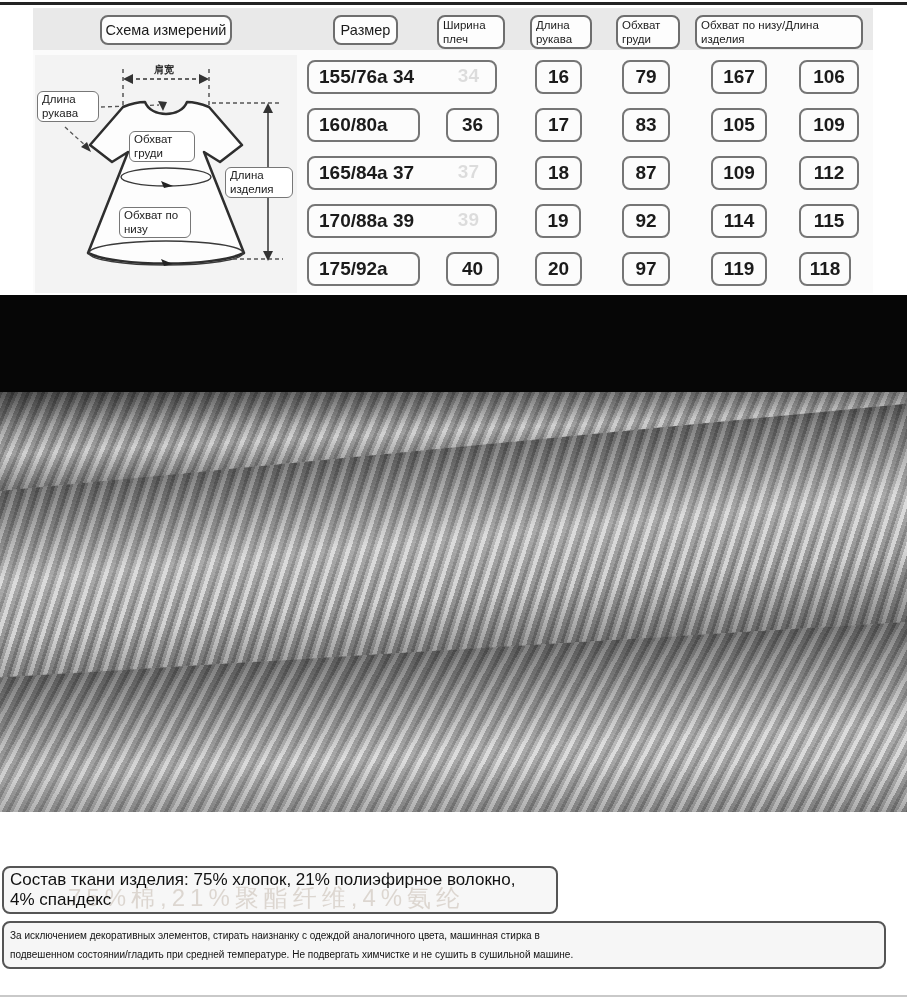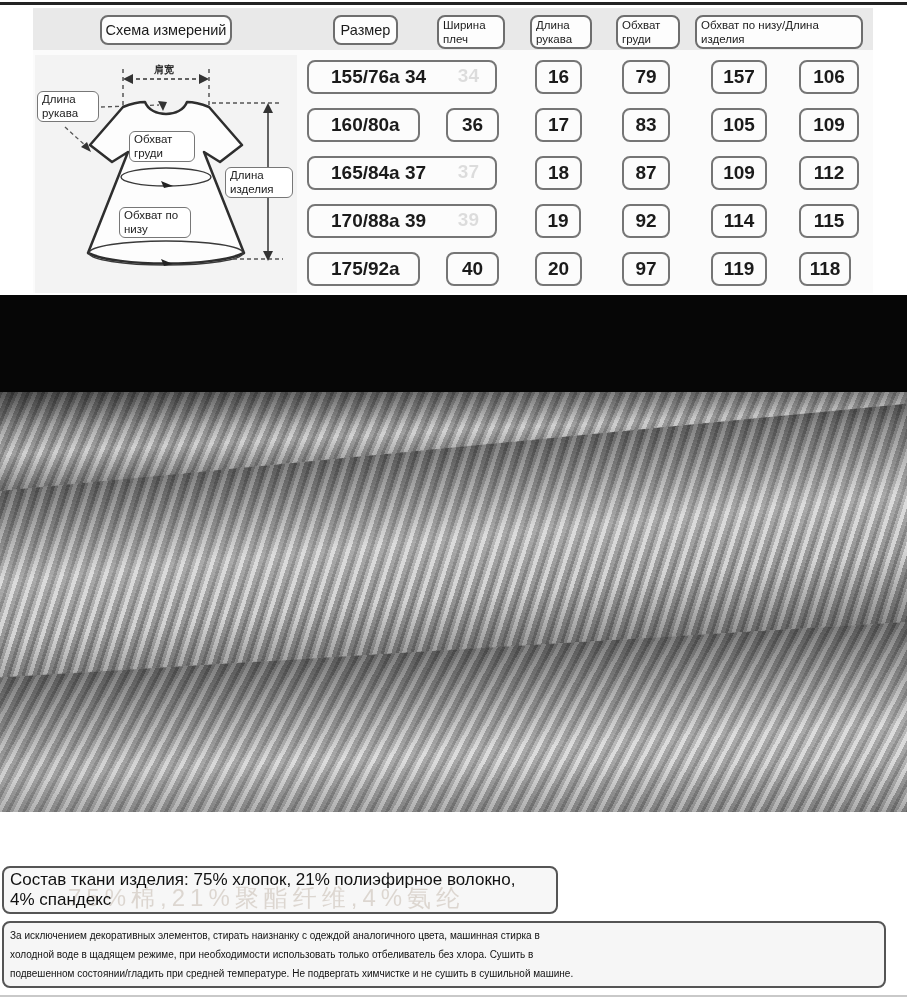--- a/index.html
+++ b/index.html
@@ -15,21 +15,21 @@
 
   .hdr{position:absolute;box-sizing:border-box;background:#fdfdfd;border:2px solid #6e6e6e;
        border-radius:8px;color:#1b1b1b;display:flex;align-items:center;justify-content:center;}
   .hdr.one{top:7px;height:30px;font-size:14.5px;}
   .hdr.two{top:7px;height:34px;font-size:11.5px;line-height:1.18;align-items:flex-start;
            justify-content:flex-start;padding:2px 4px;text-align:left;}
 
   .cell{position:absolute;box-sizing:border-box;height:34px;background:#fcfcfc;
         border:2px solid #757575;border-radius:8px;color:#1b1b1b;font-weight:bold;
         font-size:19px;display:flex;align-items:center;justify-content:center;}
-  .cell.size{justify-content:flex-start;padding-left:22px;}
+  .cell.size{justify-content:flex-start;padding-left:10px;}
   .ghost{position:absolute;right:16px;top:3px;font-size:19px;font-weight:bold;color:#000;opacity:0.12;}
 
   
   .diagram-panel{position:absolute;left:2px;top:47px;width:262px;height:238px;background:#f3f3f3;}
   .dlabel{position:absolute;box-sizing:border-box;background:#ffffff;border:1.5px solid #777;
           border-radius:6px;font-size:11.5px;line-height:1.18;color:#222;padding:1px 4px;}
   .cnlabel{position:absolute;font-size:10px;font-weight:bold;color:#222;background:#f3f3f3;padding:0 3px;}
 
   
   .black-band{position:absolute;top:295px;left:0;width:907px;height:97px;background:#060606;}
@@ -140,21 +140,21 @@
       <span>155/76a 34</span>
       <span class="ghost">34</span>
     </div>
     <div class="cell" style="left:502px;top:52px;width:47px;">
         <span>16</span>
       </div>
     <div class="cell" style="left:589px;top:52px;width:48px;">
         <span>79</span>
       </div>
     <div class="cell" style="left:678px;top:52px;width:56px;">
-        <span>157</span>
+        <span>167</span>
       </div>
     <div class="cell" style="left:766px;top:52px;width:60px;">
         <span>106</span>
       </div>
 
     <div class="cell size" style="left:274px;top:100px;width:113px;">
       <span>160/80a</span>
     </div>
     <div class="cell" style="left:413px;top:100px;width:53px;">
         <span>36</span>
@@ -235,19 +235,18 @@
   </div>
 
   <div class="composition-box">
     <span class="comp-ghost">75%棉,21%聚酯纤维,4%氨纶</span>
     <div class="line">Состав ткани изделия: 75% хлопок, 21% полиэфирное волокно,</div>
     <div class="line">4% спандекс</div>
   </div>
 
   <div class="care-box">
     <div class="line">За исключением декоративных элементов, стирать наизнанку с одеждой аналогичного цвета, машинная стирка в</div>
-    <div class="line">холодной воде в щадящем режиме, при необходимости использовать только отбеливатель без хлора. Сушить в</div>
     <div class="line">подвешенном состоянии/гладить при средней температуре. Не подвергать химчистке и не сушить в сушильной машине.</div>
   </div>
 
   <div class="bottom-rule"></div>
 
 </div>
 
 </body></html>

